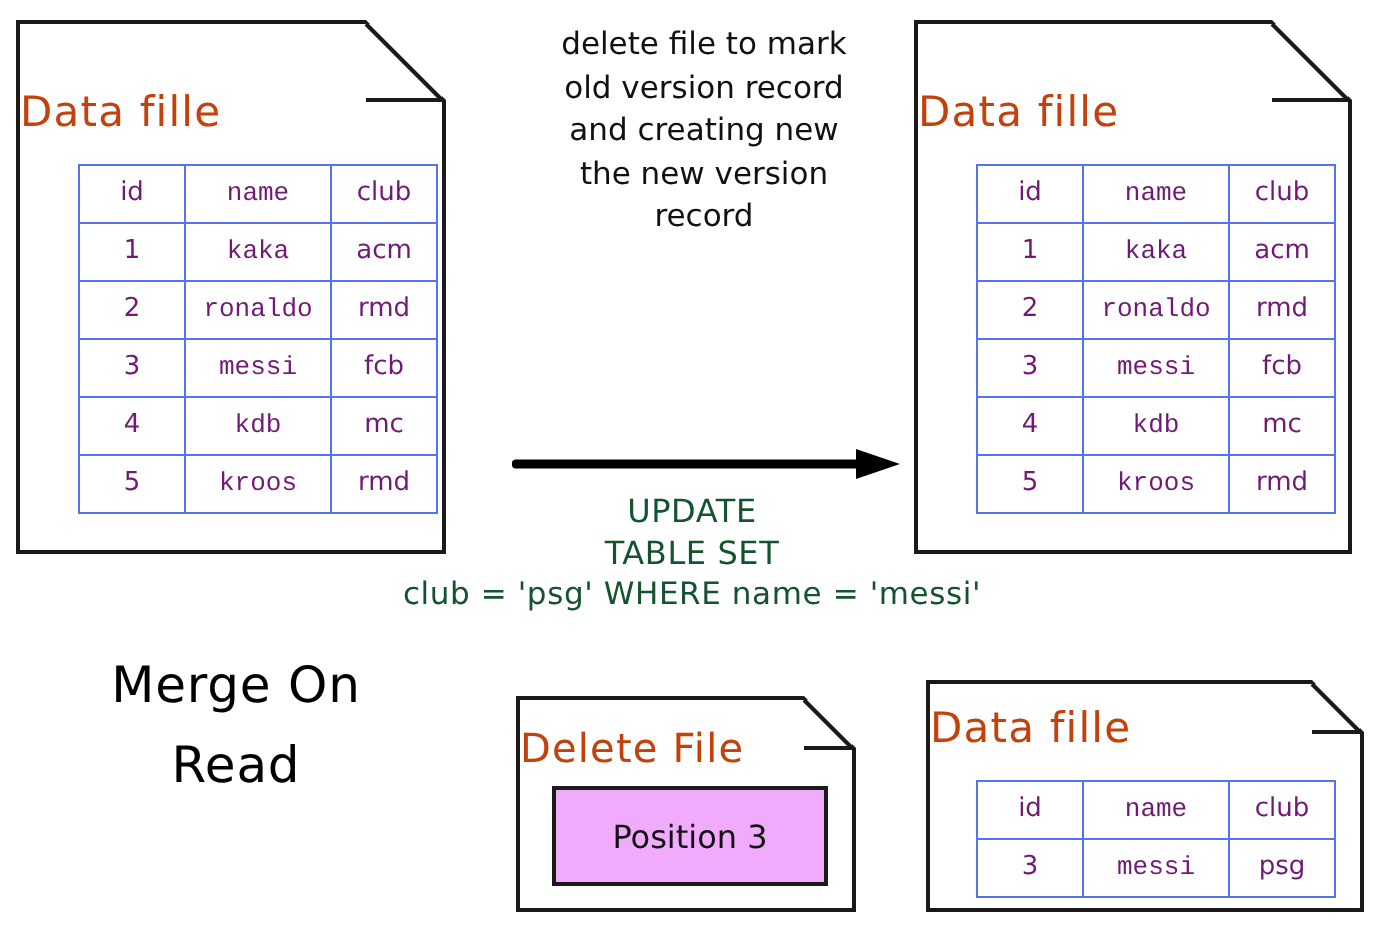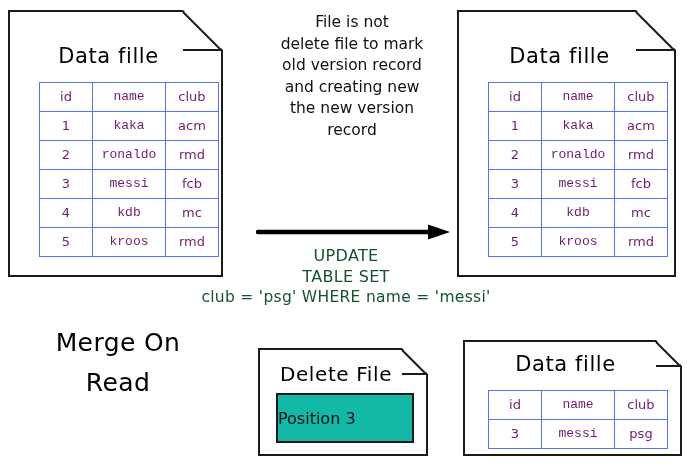--- a/index.html
+++ b/index.html
@@ -46,25 +46,25 @@
   .fold-sm {
     border-left-width: 26px;
     border-top-width: 26px;
   }
   .fold-lines-sm { width: 28px; height: 28px; }
 
   .card-title {
     position: absolute;
     left: 0;
     right: 14px;
-    text-align: center;
+    text-align: left;
     font-family: "DejaVu Sans", sans-serif;
     font-size: 21px;
     letter-spacing: 0.6px;
-    color: #000000;
+    color: #c2410c;
   }
 
   
   .btable {
     position: absolute;
     border-collapse: collapse;
     table-layout: fixed;
     font-family: "DejaVu Sans", sans-serif;
     color: #5673ef;
   }
@@ -136,25 +136,25 @@
 
   
   #delete-position-box {
     position: absolute;
     left: 16px;
     top: 43px;
     width: 138px;
     height: 50px;
     border: 2px solid #1a1a1a;
     box-sizing: border-box;
-    text-align: left;
+    text-align: center;
     line-height: 48px;
     font-size: 16px;
     color: #111111;
-    background: #14b8a6;
+    background: #f0abfc;
   }
 </style>
 </head>
 <body>
 
 <div class="paper" id="source-file-card" style="left:8px; top:10px; width:215px; height:267px;">
   <span class="fold"></span>
   <svg class="fold-lines" viewBox="0 0 42 42">
     <polygon points="2,2 40,40 2,40" fill="#ffffff"></polygon>
     <line x1="2" y1="2" x2="40" y2="40" stroke="#1a1a1a" stroke-width="2"></line>
@@ -192,21 +192,20 @@
       <tr>
         <td class="c-id">5</td>
         <td class="c-name">kroos</td>
         <td class="c-club">rmd</td>
       </tr>
     </tbody>
   </table>
 </div>
 
 <div id="center-note">
-  <div>File is not</div>
   <div>delete file to mark</div>
   <div>old version record</div>
   <div>and creating new</div>
   <div>the new version</div>
   <div>record</div>
 </div>
 
 <svg id="flow-arrow" viewBox="0 0 196 20">
   <line x1="2" y1="10" x2="178" y2="10" stroke="#000000" stroke-width="4.5" stroke-linecap="round"></line>
   <polygon points="194,10 172,2.5 172,17.5" fill="#000000"></polygon>

